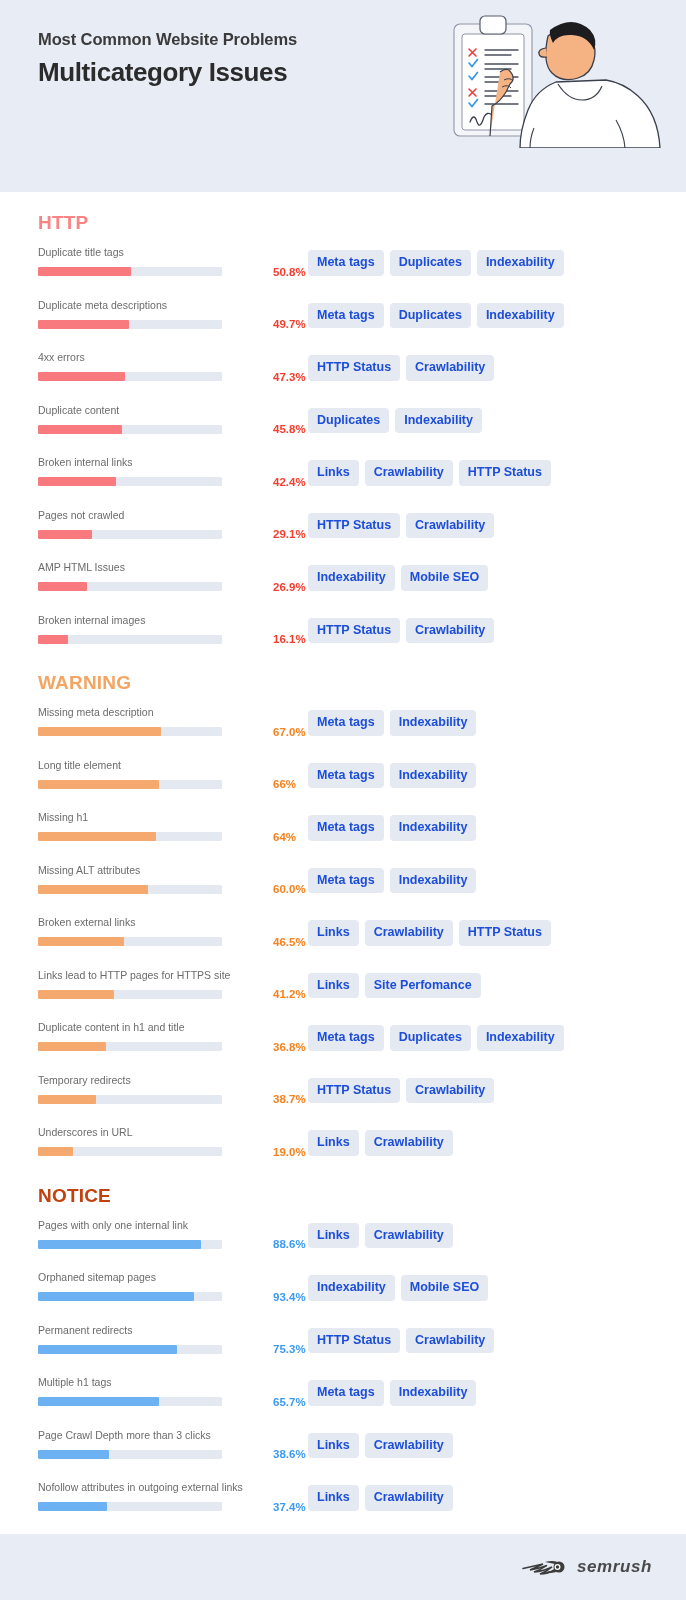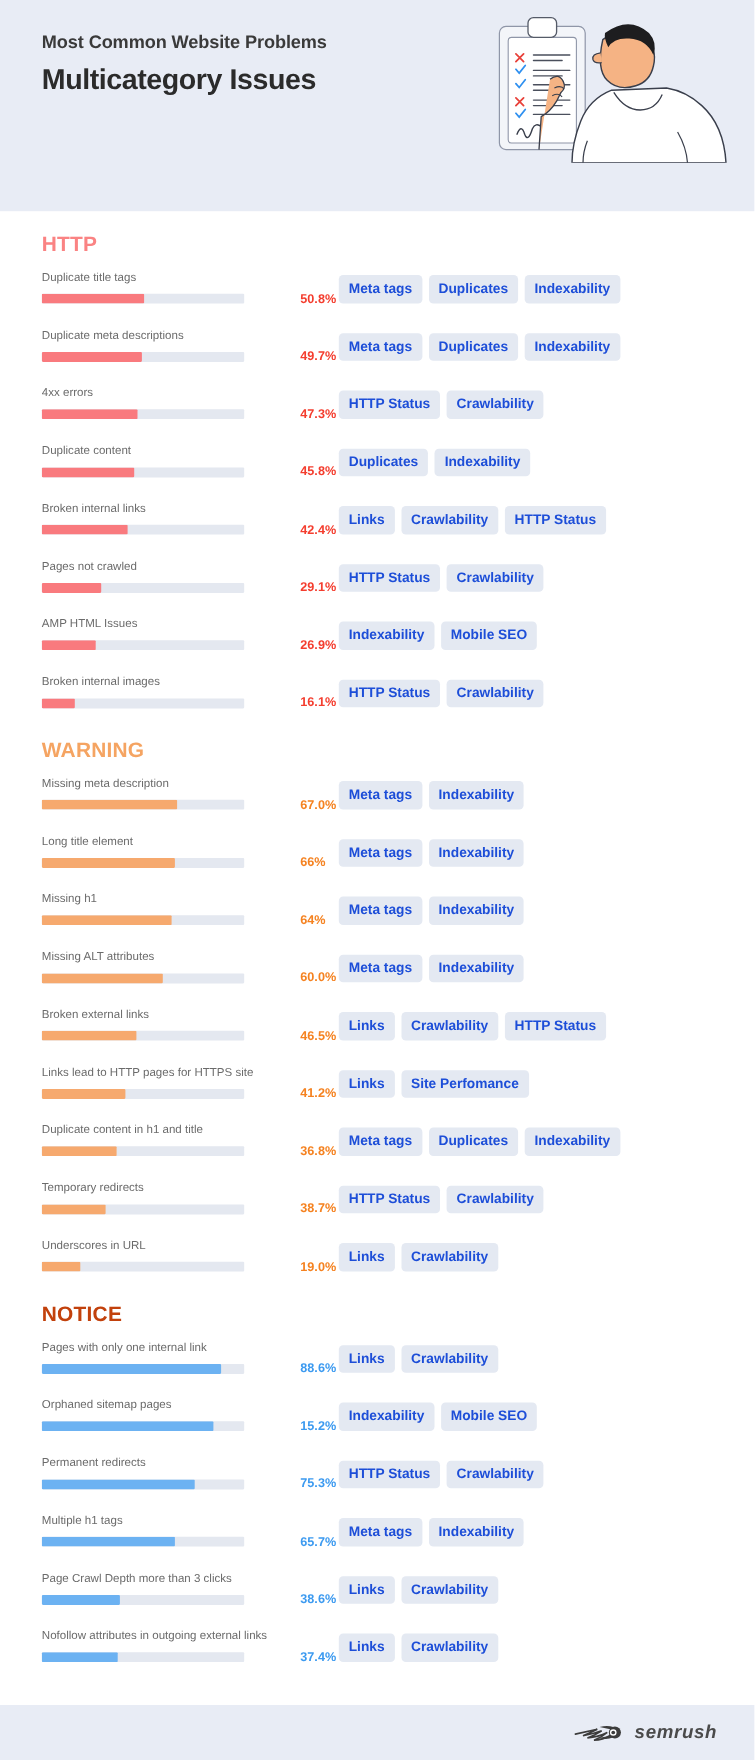--- a/index.html
+++ b/index.html
@@ -136,21 +136,21 @@
     line-height: 1;
     white-space: nowrap;
   }
 
   
   .footer {
     position: absolute;
     left: 0;
     bottom: 0;
     width: 686px;
-    height: 50px;
+    height: 66px;
     background: #e8ecf5;
     display: flex;
     align-items: center;
     justify-content: flex-end;
     padding-right: 34px;
   }
   .logo-wrap { display: flex; align-items: center; gap: 7px; }
   .logo-mark { width: 48px; height: 20px; display: block; }
   .logo-text {
     font-family: "Liberation Sans", sans-serif;
@@ -503,21 +503,21 @@
               <span class="tag">Crawlability</span>
             </div>
           </div>
           <div class="row">
             <div class="row-left">
               <div class="row-label">Orphaned sitemap pages</div>
               <div class="bar-line">
                 <div class="bar-track">
                   <div class="bar-fill notice" style="width: 84.9%;"></div>
                 </div>
-                <div class="bar-pct notice">15.2%</div>
+                <div class="bar-pct notice">93.4%</div>
               </div>
             </div>
             <div class="row-tags">
               <span class="tag">Indexability</span>
               <span class="tag">Mobile SEO</span>
             </div>
           </div>
           <div class="row">
             <div class="row-left">
               <div class="row-label">Permanent redirects</div>

